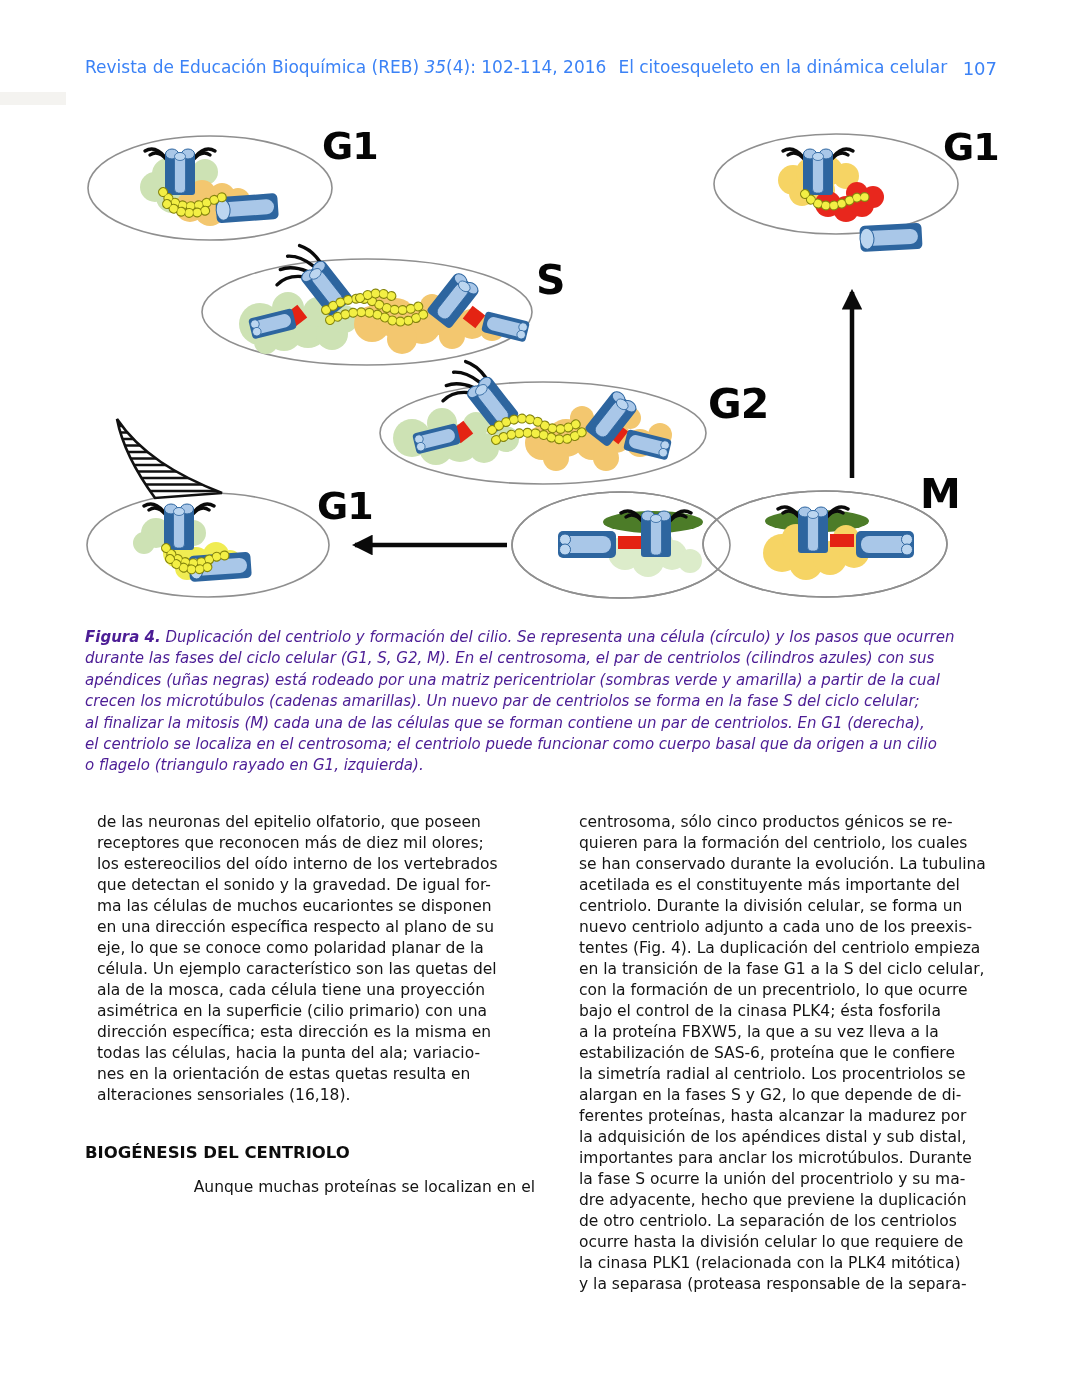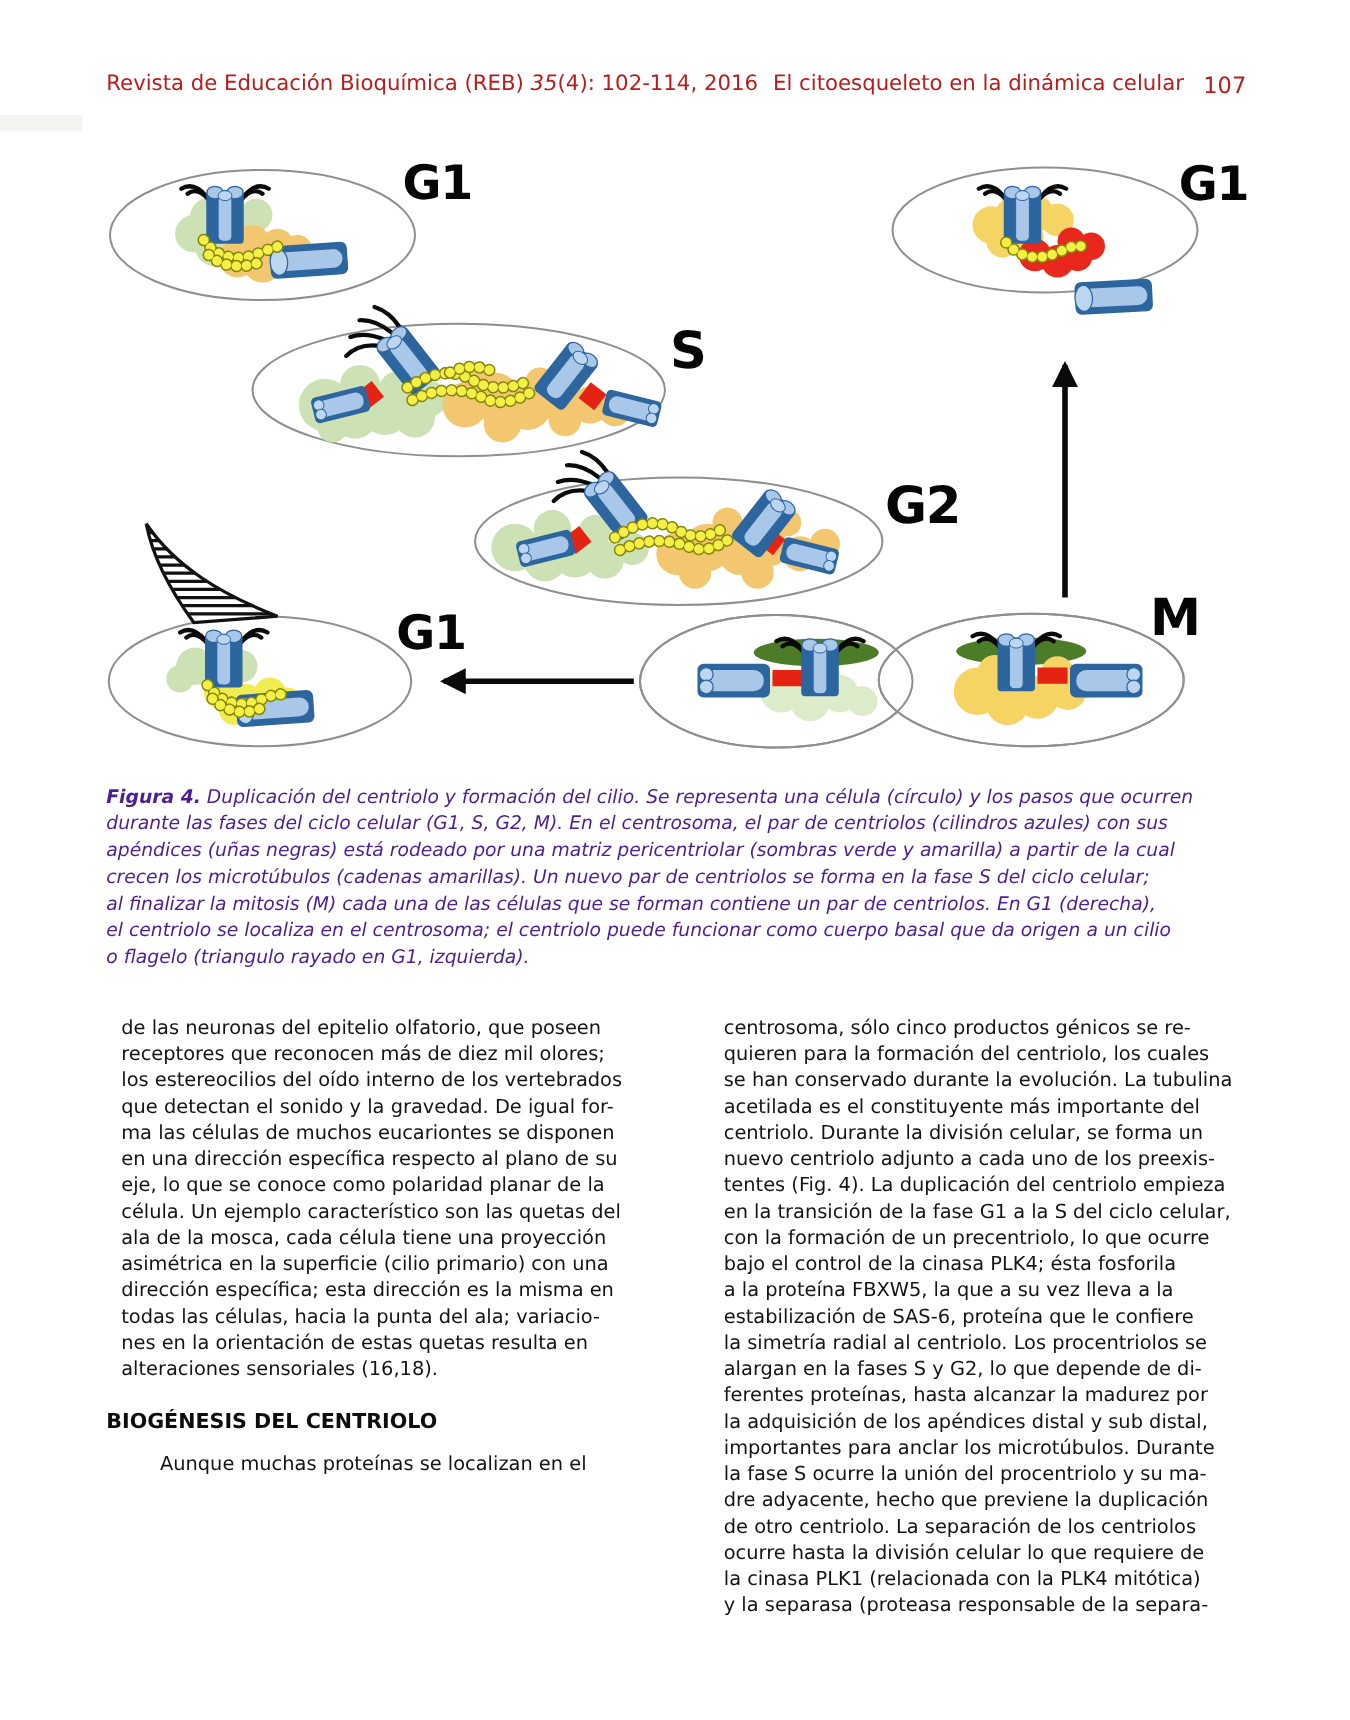--- a/index.html
+++ b/index.html
@@ -3,42 +3,42 @@
 <meta charset="utf-8">
 <style>
   html,body { margin:0; padding:0; background:#e8e8e8; }
   .page {
     position:relative; width:1080px; height:1376px; background:#ffffff;
     font-family:"DejaVu Sans", sans-serif; color:#1c1c1c; overflow:hidden;
     margin:0 auto;
   }
   .header {
     position:absolute; left:85px; top:57px; width:912px; font-size:17px;
-    color:#b91c1c; white-space:nowrap;
+    color:#3b82f6; white-space:nowrap;
   }
   .header .vol { font-style:italic; }
   .header .art { margin-left:12px; }
   .header .pg { position:absolute; right:0; top:1px; font-size:18px; }
   .artifact { position:absolute; left:0; top:92px; width:66px; height:13px; background:#f4f3f0; }
   .figure-wrap { position:absolute; left:60px; top:112px; width:960px; height:520px; }
   .caption {
     position:absolute; left:85px; top:627px; width:926px;
     font-size:15px; font-style:italic; line-height:21.4px; color:#4c1d95;
   }
   .cap-prefix { font-weight:bold; }
   .cap-rest { white-space:pre-line; }
   .col { position:absolute; top:800px; width:462px; font-size:15.5px; line-height:21px; color:#141414; }
   .col p { margin:12px; white-space:pre-line; }
   .col-left { left:85px; }
   .col-right { left:567px; }
   .section-heading {
     font-weight:bold; font-size:16.5px; color:#0d0d0d;
-    margin:20px 0 14px 0; white-space:normal;
+    margin:36px 0 14px 0; white-space:normal;
   }
-  .indent { text-indent:31px; }
+  .indent { text-indent:31px;text-align:right; }
 
   
   .cellOutline { fill:#ffffff; stroke:#8f8f8f; stroke-width:1.6; }
   .cellStroke  { fill:none;    stroke:#8f8f8f; stroke-width:1.6; }
   .claw  { fill:none; stroke:#0a0a0a; stroke-width:3.4; stroke-linecap:round; }
   .beadsOut { fill:none; stroke:#86860e; stroke-width:10;  stroke-linecap:round; stroke-dasharray:0.1 8.0; }
   .beadsIn  { fill:none; stroke:#f3ef44; stroke-width:7.6; stroke-linecap:round; stroke-dasharray:0.1 8.0; }
   .phase    { font-family:"DejaVu Sans",sans-serif; font-weight:bold; font-size:38px; fill:#050505; letter-spacing:-1px; }
   .phase-lg { font-size:41px; }
   .cloud-green  { fill:#cde2b4; }

